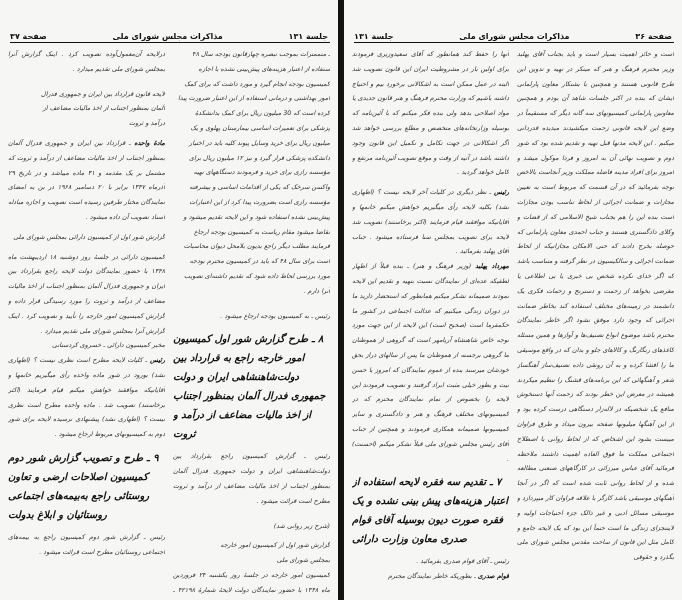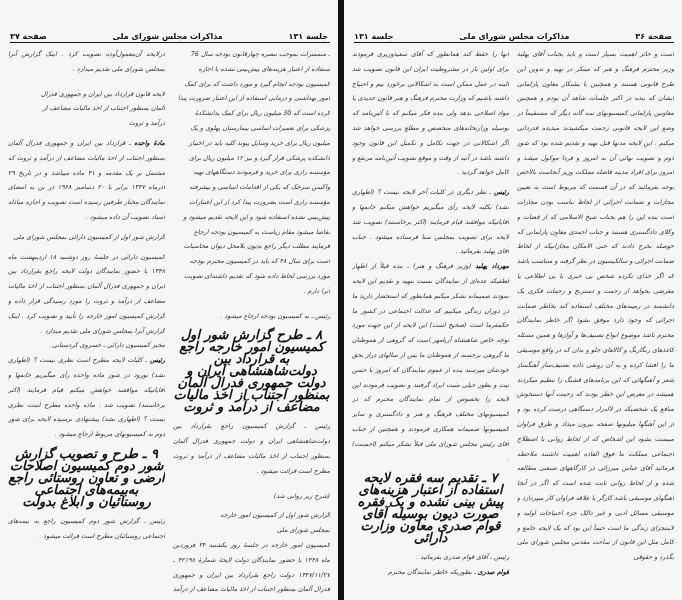--- a/index.html
+++ b/index.html
@@ -35,41 +35,41 @@
     display:flex; flex-direction:row-reverse; gap:8px;
   }
   .col {
     flex:1; direction:rtl; text-align:justify;
     font-size:6.4px; line-height:14.8px; color:#333;
     overflow:hidden;
   }
   .col p { margin:0;font-style:italic; }
   .col .center { text-align:right; }
   .col .heading {
-    font-weight:bold; font-size:13px; line-height:12px; color:#111;
-    text-align:center; margin:6px 0 6px 0;
+    font-weight:bold; font-size:10px; line-height:19px; color:#111;
+    text-align:left; margin:6px 0 6px 0;
   }
   .col .speaker { font-weight:bold; color:#111; }
   .col .gap { height:10px; }
   .col .gap-s { height:5px; }
 </style>
 </head>
 <body>
 
 <div class="page page-left">
   <div class="running-head">
     <span>جلسة ۱۳۱</span>
     <span>مذاکرات مجلس شورای ملی</span>
     <span>صفحة ۳۷</span>
   </div>
   <div class="head-rule"></div>
   <div class="cols">
 
     <div class="col">
-      <p>ـ متممترات بموجب تبصره چهارقانون بودجه سال 76</p>
+      <p>ـ متممترات بموجب تبصره چهارقانون بودجه سال ۴۸</p>
       <p>ستفاده از اعتبار هزینه‌های پیش‌بینی نشده با اجازه</p>
       <p>کمیسیون بودجه انجام گیرد و مورد داشت که برای کمک</p>
       <p>امور بهداشتی و درمانی استفاده از این اعتبار ضرورت پیدا</p>
       <p>کرده است که 30 میلیون ریال برای کمک بدانشکدهٔ</p>
       <p>پزشکی برای تعمیرات اساسی بیمارستان پهلوی و یک</p>
       <p>میلیون ریال برای خرید وسایل پیوند کلیه باید در اختیار</p>
       <p>دانشکده پزشکی قرار گیرد و نیز ۱۲ میلیون ریال برای</p>
       <p>مؤسسه رازی برای خرید و فرمودند دستگاههای تهیه</p>
       <p>واکسن سرخک که یکی از اقدامات اساسی و بیشرفته</p>
       <p>مؤسسه رازی است بضرورت پیدا کرد از این اعتبارات</p>

